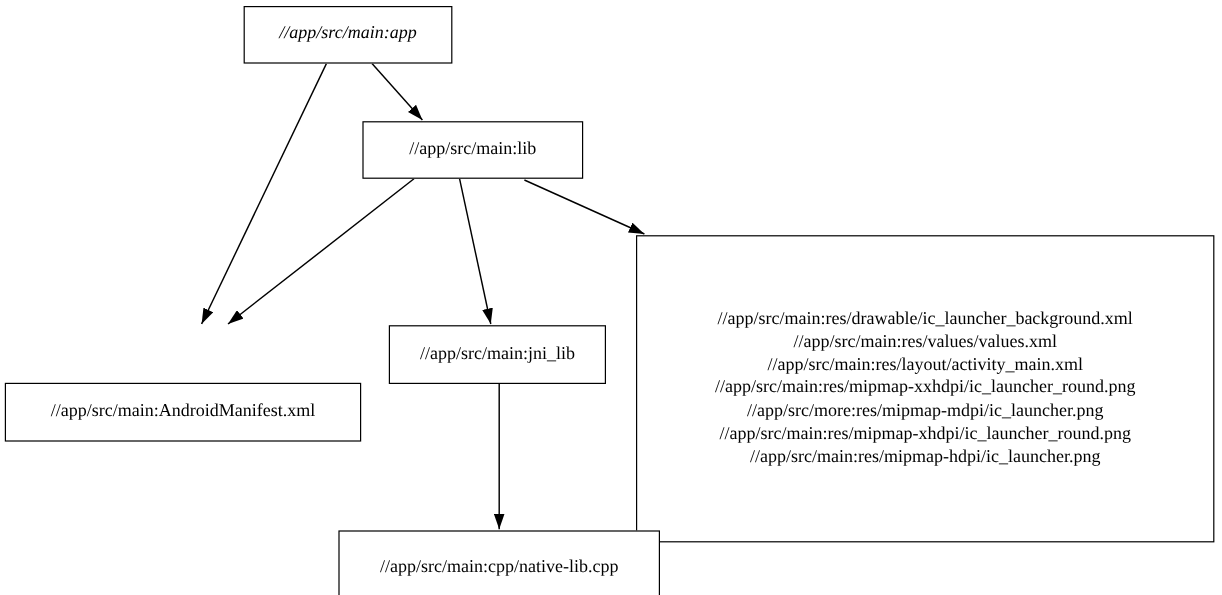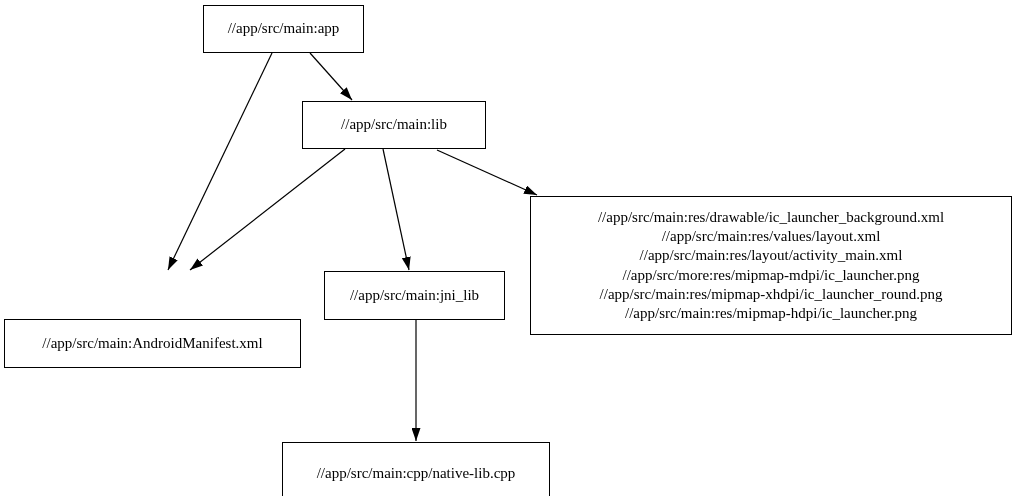--- a/index.html
+++ b/index.html
@@ -34,25 +34,25 @@
     background: #ffffff;
     display: flex;
     flex-direction: column;
     align-items: center;
     justify-content: center;
     text-align: center;
     font-size: 15px;
     line-height: 19.2px;
     white-space: nowrap;
   }
-  #node-app        { left: 203px; top: 5px;   width: 161px; height: 48px; }
+  #node-app        { left: 203px; top: 5px;   width: 174px; height: 48px; font-style: italic; }
   #node-lib        { left: 302px; top: 101px; width: 184px; height: 48px; }
   #node-manifest   { left: 4px;   top: 271px; width: 297px; height: 49px; margin-top: 48px; }
   #node-jni-lib    { left: 324px; top: 271px; width: 181px; height: 49px; }
-  #node-resources  { left: 530px; top: 196px; width: 482px; height: 139px; }
+  #node-resources  { left: 530px; top: 196px; width: 482px; height: 256px; }
   #node-native-lib { left: 282px; top: 442px; width: 268px; height: 64px; }
 </style>
 </head>
 <body>
 
 <div id="canvas">
 
   <svg id="edge-layer" viewBox="0 0 1018 496" xmlns="http://www.w3.org/2000/svg">
     <defs>
       <marker id="arrowhead" markerUnits="userSpaceOnUse" markerWidth="13" markerHeight="9" viewBox="0 0 13 9" refX="13" refY="4.5" orient="auto">
@@ -78,22 +78,23 @@
   <div class="node" id="node-manifest">
     <span>//app/src/main:AndroidManifest.xml</span>
   </div>
 
   <div class="node" id="node-jni-lib">
     <span>//app/src/main:jni_lib</span>
   </div>
 
   <div class="node" id="node-resources">
     <div>//app/src/main:res/drawable/ic_launcher_background.xml</div>
-    <div>//app/src/main:res/values/layout.xml</div>
+    <div>//app/src/main:res/values/values.xml</div>
     <div>//app/src/main:res/layout/activity_main.xml</div>
+    <div>//app/src/main:res/mipmap-xxhdpi/ic_launcher_round.png</div>
     <div>//app/src/more:res/mipmap-mdpi/ic_launcher.png</div>
     <div>//app/src/main:res/mipmap-xhdpi/ic_launcher_round.png</div>
     <div>//app/src/main:res/mipmap-hdpi/ic_launcher.png</div>
   </div>
 
   <div class="node" id="node-native-lib">
     <span>//app/src/main:cpp/native-lib.cpp</span>
   </div>
 
 </div>

